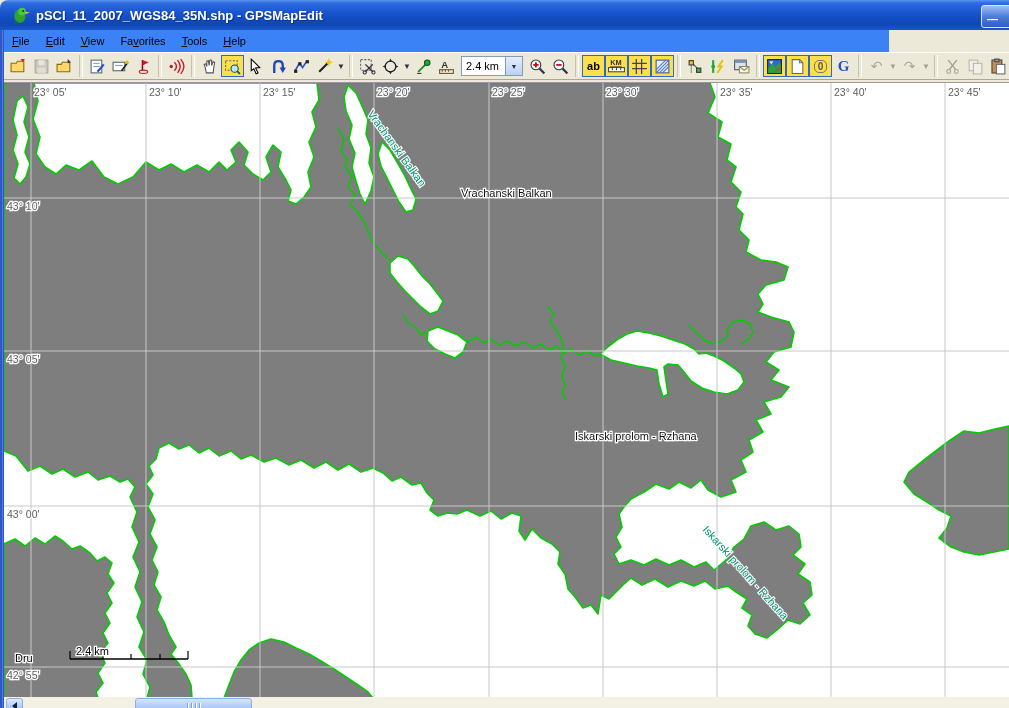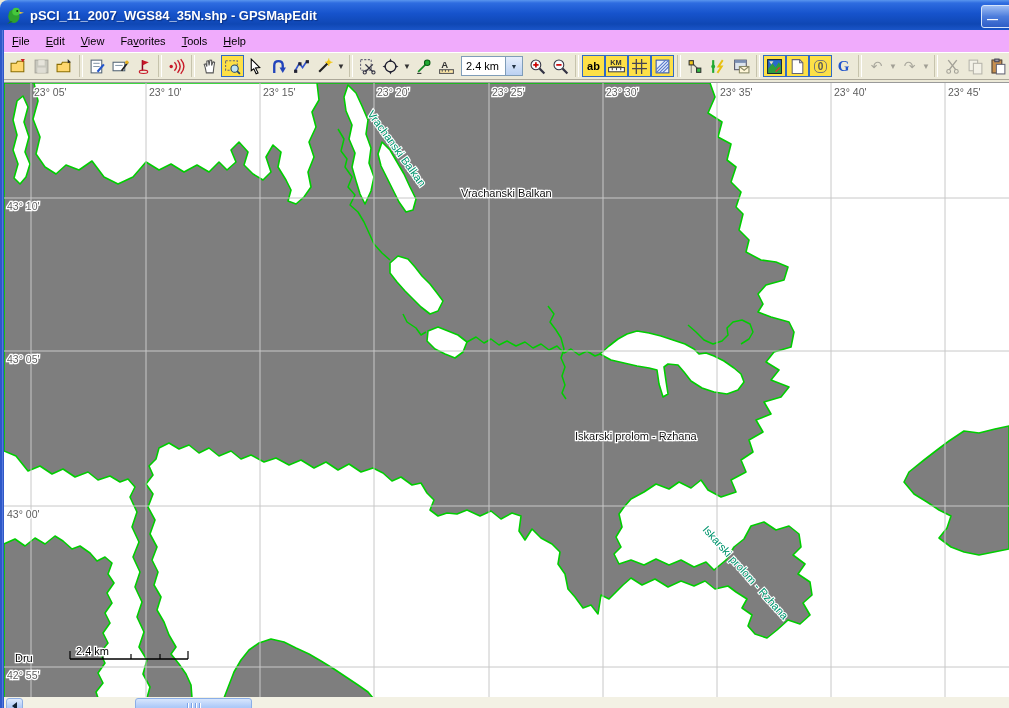--- a/index.html
+++ b/index.html
@@ -1,28 +1,28 @@
 <!DOCTYPE html>
 <html><head>
 <meta charset="utf-8">
 <style>
   html,body{margin:0;padding:0}
   body{width:1009px;height:708px;overflow:hidden;position:relative;background:#ECE9D8;
        font-family:"Liberation Sans",sans-serif;font-size:11px;color:#000}
   
   .titlebar{position:absolute;left:0;top:0;width:1009px;height:30px;
     background:linear-gradient(180deg,#5A96EE 0%,#2E6CE0 10%,#1653CC 45%,#0F47B4 80%,#1A55C8 100%);
-    border-radius:8px 0 0 0;display:flex;align-items:center;padding-left:6px;box-sizing:border-box}
+    border-radius:8px 0 0 0;display:flex;align-items:center;padding-left:12px;box-sizing:border-box}
   .titlebar .ttext{color:#fff;font-weight:bold;font-size:13px;margin-left:6px;
     text-shadow:1px 1px 1px #0b3285}
   .winbtn{position:absolute;top:5px;left:981px;width:34px;height:21px;border-radius:3px;
     background:linear-gradient(180deg,#9DBDF4 0%,#4D7DDC 50%,#2E5DC6 100%);
     border:1px solid #D6E4FA;color:#fff;font-weight:bold;text-align:left;padding-left:5px;line-height:26px}
   
-  .menubar{position:absolute;left:4px;top:30px;width:1005px;height:22px;background:#f0abfc;
+  .menubar{position:absolute;left:4px;top:30px;width:885px;height:22px;background:#3b82f6;
     display:flex;align-items:center;border-bottom:1px solid #fff}
   .menuitem{padding:3px 8px;cursor:default}
   .menuitem u{text-decoration:underline}
   
   .toolbar{position:absolute;left:4px;top:52px;width:1005px;height:28px;background:#ECE9D8;
     display:flex;align-items:center;border-top:1px solid #fff;border-bottom:1px solid #ACA899;
     padding-left:3px;box-sizing:border-box;white-space:nowrap}
   .tbtn{width:23px;height:22px;display:inline-flex;align-items:center;justify-content:center;
     border:1px solid transparent;box-sizing:border-box;flex:0 0 auto}
   .tbtn.pressed{border:1px solid #316AC5;background:#fde047}

